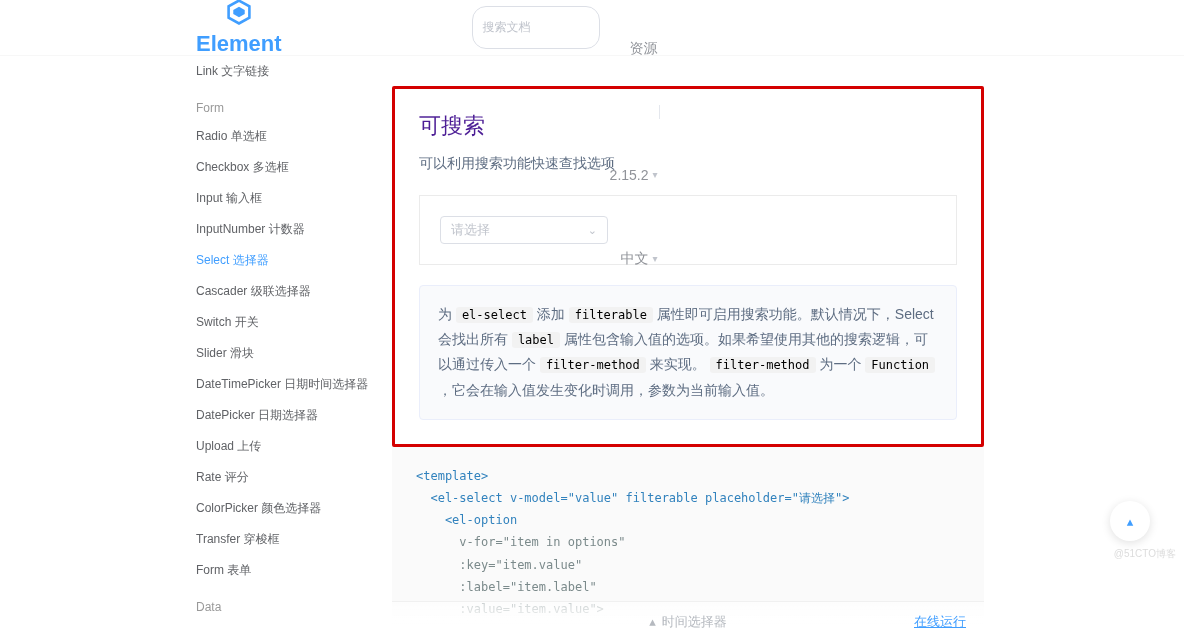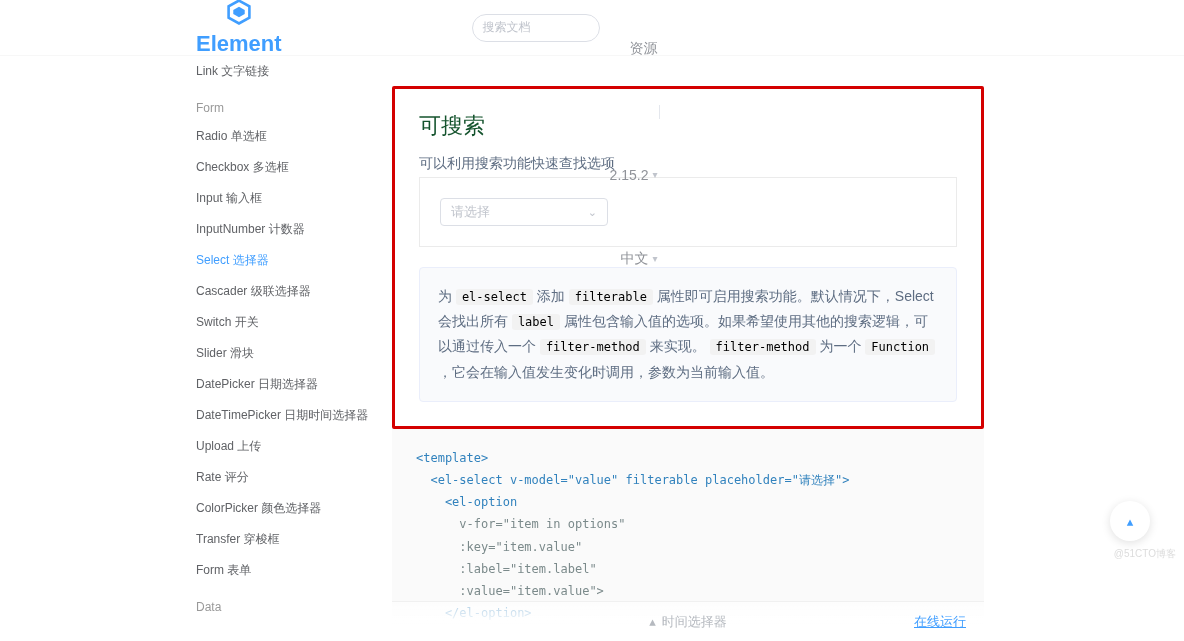--- a/index.html
+++ b/index.html
@@ -3,42 +3,42 @@
 <meta charset="utf-8">
 <style>
   * { box-sizing: border-box; margin: 0; padding: 0; }
   body { font-family: "Helvetica Neue", Helvetica, "PingFang SC", "Hiragino Sans GB", "Microsoft YaHei", Arial, sans-serif; font-size: 14px; color: #333; background: #fff; }
 
   
   .header { position: fixed; top: 0; left: 0; right: 0; height: 56px; background: #fff; display: flex; align-items: center; padding: 0 200px 0 196px; z-index: 50; border-bottom: 1px solid rgba(0,0,0,0.03); }
   .logo { display: flex; align-items: center; color: #409eff; font-weight: 600; font-size: 22px; gap: 6px; cursor: pointer; flex-direction: column; }
   .logo svg { width: 26px; height: 26px; }
   .header-spacer { flex: 0 0 auto; width: 190px; }
-  .search-box { width: 128px; height: 28px; border: 1px solid #dcdfe6; border-radius: 14px; display: flex; align-items: center; padding: 0 10px; color: #c0c4cc; font-size: 12px; }
+  .search-box { width: 128px; height: 43px; border: 1px solid #dcdfe6; border-radius: 14px; display: flex; align-items: center; padding: 0 10px; color: #c0c4cc; font-size: 12px; }
   .nav { display: flex; align-items: flex-end; gap: 28px; margin-left: 8px; flex-direction: column; }
   .nav a { color: #909399; text-decoration: none; font-size: 14px; padding: 0 2px; height: 56px; display: flex; align-items: center; position: relative; cursor: pointer; }
   .nav a.active { color: #409eff; }
   .nav a.active::after { content:""; position:absolute; left:0; right:0; bottom:0; height:3px; background:#409eff; border-radius:2px 2px 0 0; }
   .nav-sep { width:1px; height:14px; background:#e4e7ed; }
   .nav .caret { margin-left:4px; font-size:10px; color:#c0c4cc; }
 
   
   .page { padding-top: 56px; display: flex; }
   .sidebar { width: 196px; flex: 0 0 196px; padding: 0 0 40px 196px; box-sizing: content-box; position: fixed; top:56px; bottom:0; left:0; overflow-y:auto; }
   .sidebar ul { list-style:none; padding:0; }
   .sidebar .item { display:block; color:#606266; font-size:12px; padding:7px 0 7px 0; text-decoration:none; cursor:pointer; }
   .sidebar .item.active { color:#409eff; }
   .sidebar .group { color:#999; font-size:12px; padding:14px 0 6px 0; }
 
   .content { margin-left: 392px; padding: 0 200px 40px 0; width: calc(100% - 392px); }
 
   
   .demo-card { border:3px solid #d40000; border-radius:2px; padding:22px 24px 24px 24px; margin-top:30px; }
-  .demo-card h2 { font-size:22px; font-weight:400; color:#14532d; margin-bottom:14px; }
-  .demo-card .subtitle { font-size:14px; color:#5e6d82; margin-bottom:4px; }
+  .demo-card h2 { font-size:22px; font-weight:400; color:#4c1d95; margin-bottom:14px; }
+  .demo-card .subtitle { font-size:14px; color:#5e6d82; margin-bottom:22px; }
   .select-preview { border:1px solid #ebebeb; padding:20px; margin-bottom:20px; }
   .el-select { width:168px; height:28px; border:1px solid #dcdfe6; border-radius:4px; display:flex; align-items:center; justify-content:space-between; padding:0 10px; color:#c0c4cc; font-size:13px; cursor:pointer; background:#fff; }
   .el-select .chev { font-size:11px; color:#c0c4cc; }
   .tip { background:#f9fafc; border:1px solid #eaeefb; border-radius:4px; padding:16px 18px; font-size:14px; color:#5e6d82; line-height:1.8; }
   code.kw { background:#f2f2f2; color:#000000; padding:1px 6px; border-radius:3px; font-family: Menlo, Monaco, Consolas, monospace; font-size:12px; }
 
   
   .code-block { background:#fafafa; padding:18px 24px 0 24px; font-family: Menlo, Monaco, Consolas, monospace; font-size:12px; line-height:1.85; color:#333; margin-top:0; position:relative; }
   .code-block pre { margin:0; white-space:pre; overflow-x:auto; }
   .hl-tag { color:#3182bd; }
@@ -109,24 +109,24 @@
       <li>
           <a class="item">Cascader 级联选择器</a>
         </li>
       <li>
           <a class="item">Switch 开关</a>
         </li>
       <li>
           <a class="item">Slider 滑块</a>
         </li>
       <li>
+          <a class="item">DateTimePicker 日期时间选择器</a>
+        </li>
+      <li>
           <a class="item">DatePicker 日期选择器</a>
-        </li>
-      <li>
-          <a class="item">DateTimePicker 日期时间选择器</a>
         </li>
       <li>
           <a class="item">Upload 上传</a>
         </li>
       <li>
           <a class="item">Rate 评分</a>
         </li>
       <li>
           <a class="item">ColorPicker 颜色选择器</a>
         </li>

